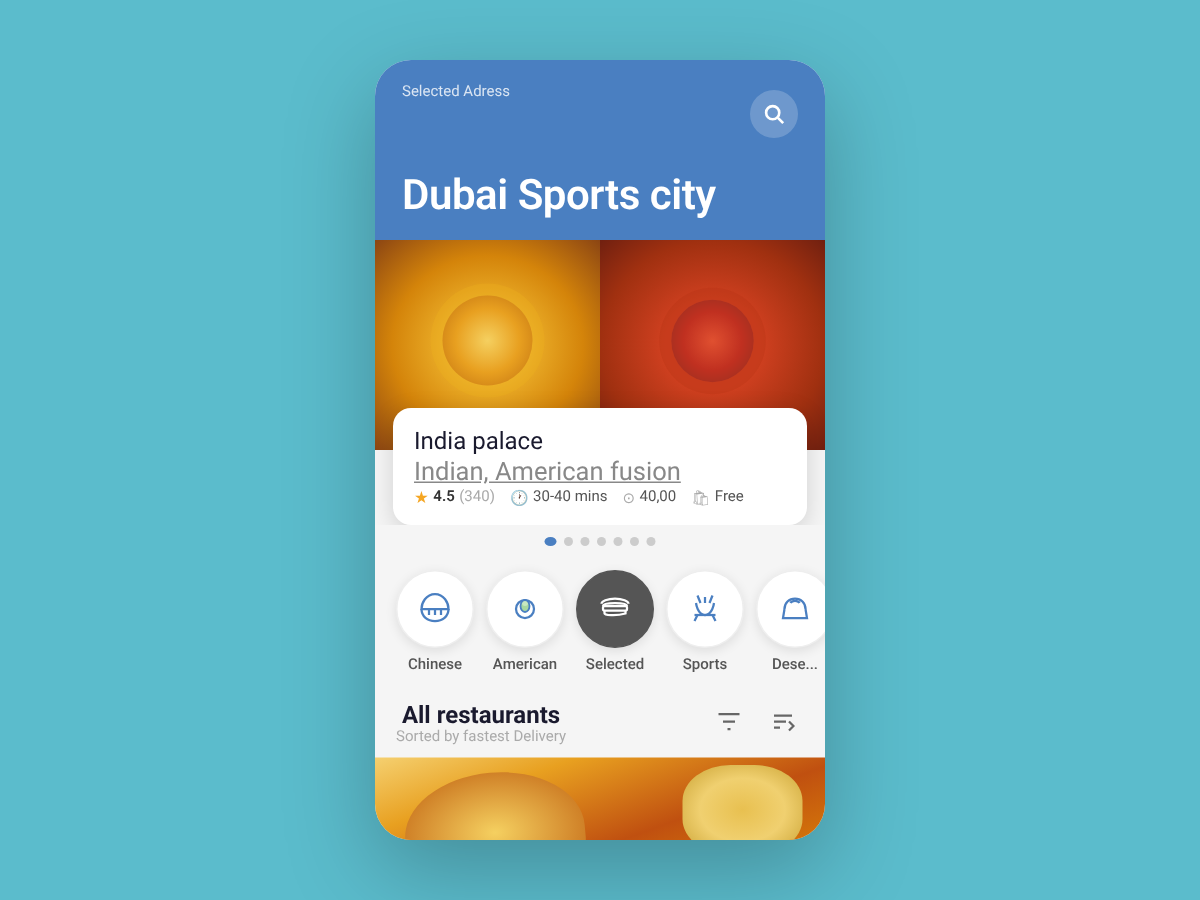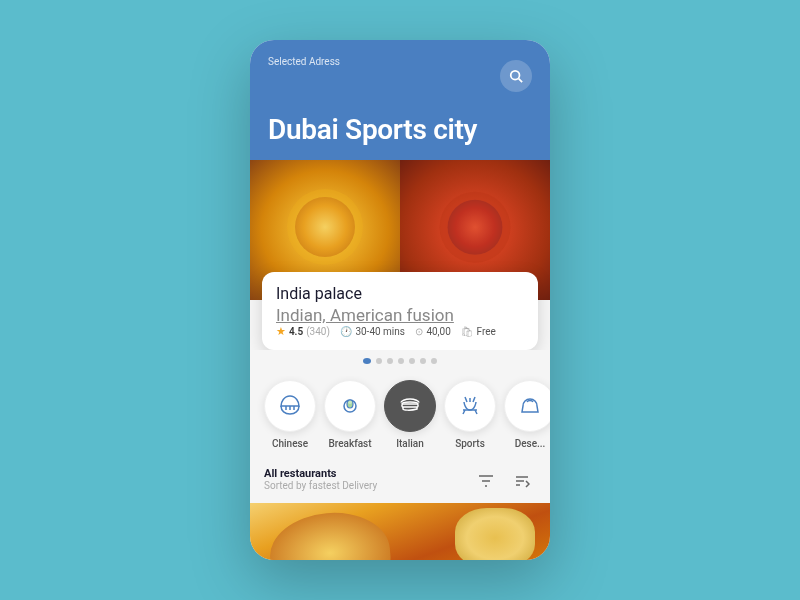--- a/index.html
+++ b/index.html
@@ -255,23 +255,24 @@
     }
 
     .restaurants-header {
       display: flex;
       justify-content: space-between;
       align-items: flex-start;
       margin-bottom: 2px;
     }
 
     .restaurants-title {
-      font-size: 11px;
+      font-size: 16px;
       font-weight: 700;
       color: #1a1a2e;
+      text-align: center;
     }
 
     .restaurants-subtitle {
       font-size: 10px;
       color: #aaa;
       text-align: center;
     }
 
     .filter-icons {
       display: flex;
@@ -398,33 +399,33 @@
 
       <div class="category-item">
         <div class="category-icon-wrap">
           <svg width="24" height="24" viewBox="0 0 24 24" fill="none" stroke="#4a7fc1" stroke-width="1.5">
             <circle cx="12" cy="12" r="6"></circle>
             <ellipse cx="12" cy="10" rx="3" ry="4" fill="#a8d8a0" stroke="none"></ellipse>
             <circle cx="12" cy="8" r="2" fill="#c8e8c0" stroke="none"></circle>
             <ellipse cx="12" cy="10" rx="3" ry="4" stroke="#4a7fc1" stroke-width="1.2"></ellipse>
           </svg>
         </div>
-        <span class="category-label">Breakfast</span>
+        <span class="category-label">American</span>
       </div>
 
       <div class="category-item">
         <div class="category-icon-wrap active">
           <svg width="24" height="24" viewBox="0 0 24 24" fill="none" stroke="white" stroke-width="1.5">
             <path d="M4 10c0-1 1-2 8-2s8 1 8 2"></path>
             <rect x="4" y="10" width="16" height="3" rx="1"></rect>
             <path d="M5 13v2c0 1 7 2 14 0v-2"></path>
             <path d="M3 8.5C3 7 7 5 12 5s9 2 9 3.5"></path>
           </svg>
         </div>
-        <span class="category-label">Italian</span>
+        <span class="category-label">Selected</span>
       </div>
 
       <div class="category-item">
         <div class="category-icon-wrap">
           <svg width="24" height="24" viewBox="0 0 24 24" fill="none" stroke="#4a7fc1" stroke-width="1.5">
             <path d="M6 8c0 0 1 8 6 8s6-8 6-8"></path>
             <line x1="12" y1="8" x2="12" y2="4"></line>
             <line x1="9" y1="8" x2="7" y2="3"></line>
             <line x1="15" y1="8" x2="17" y2="3"></line>
             <path d="M5 16h14"></path>

